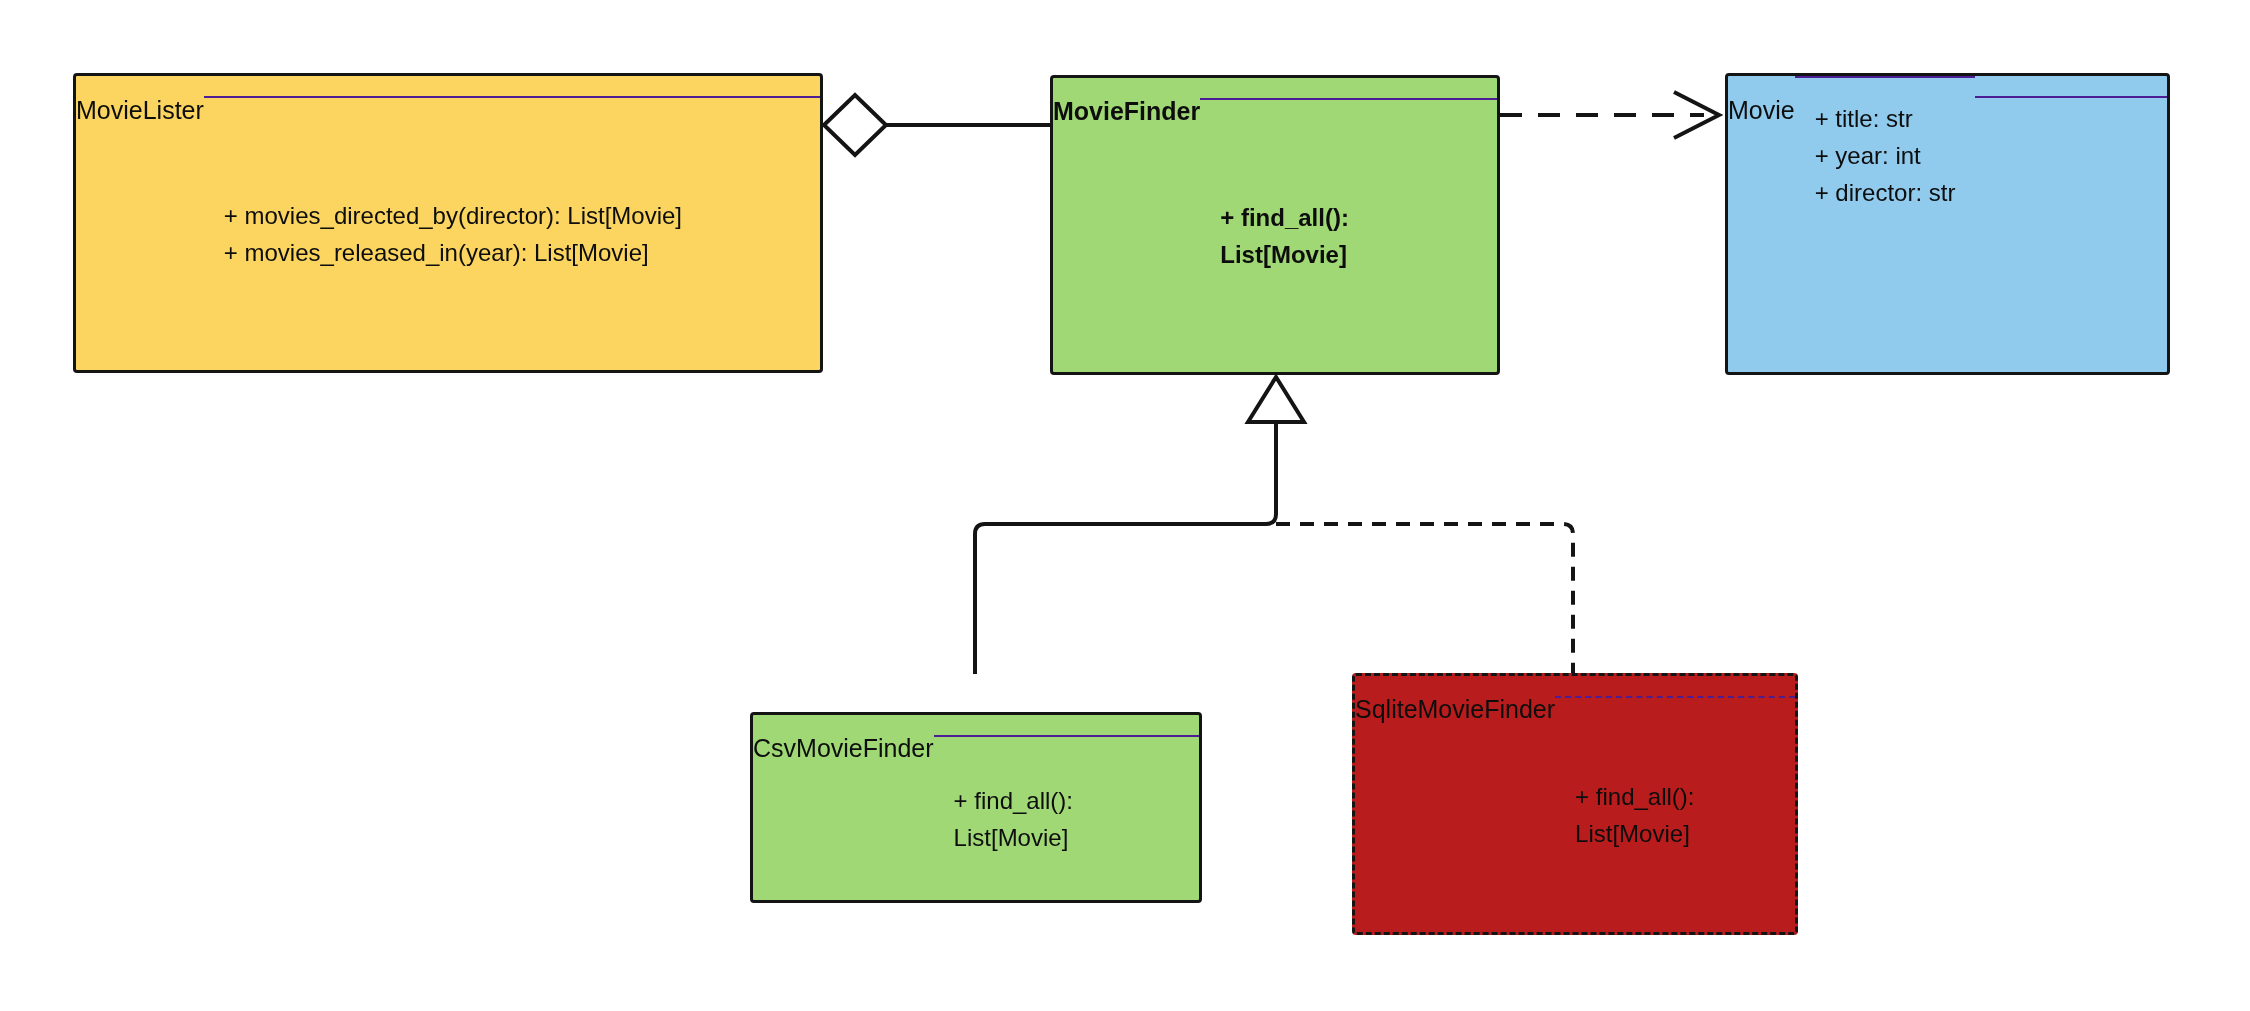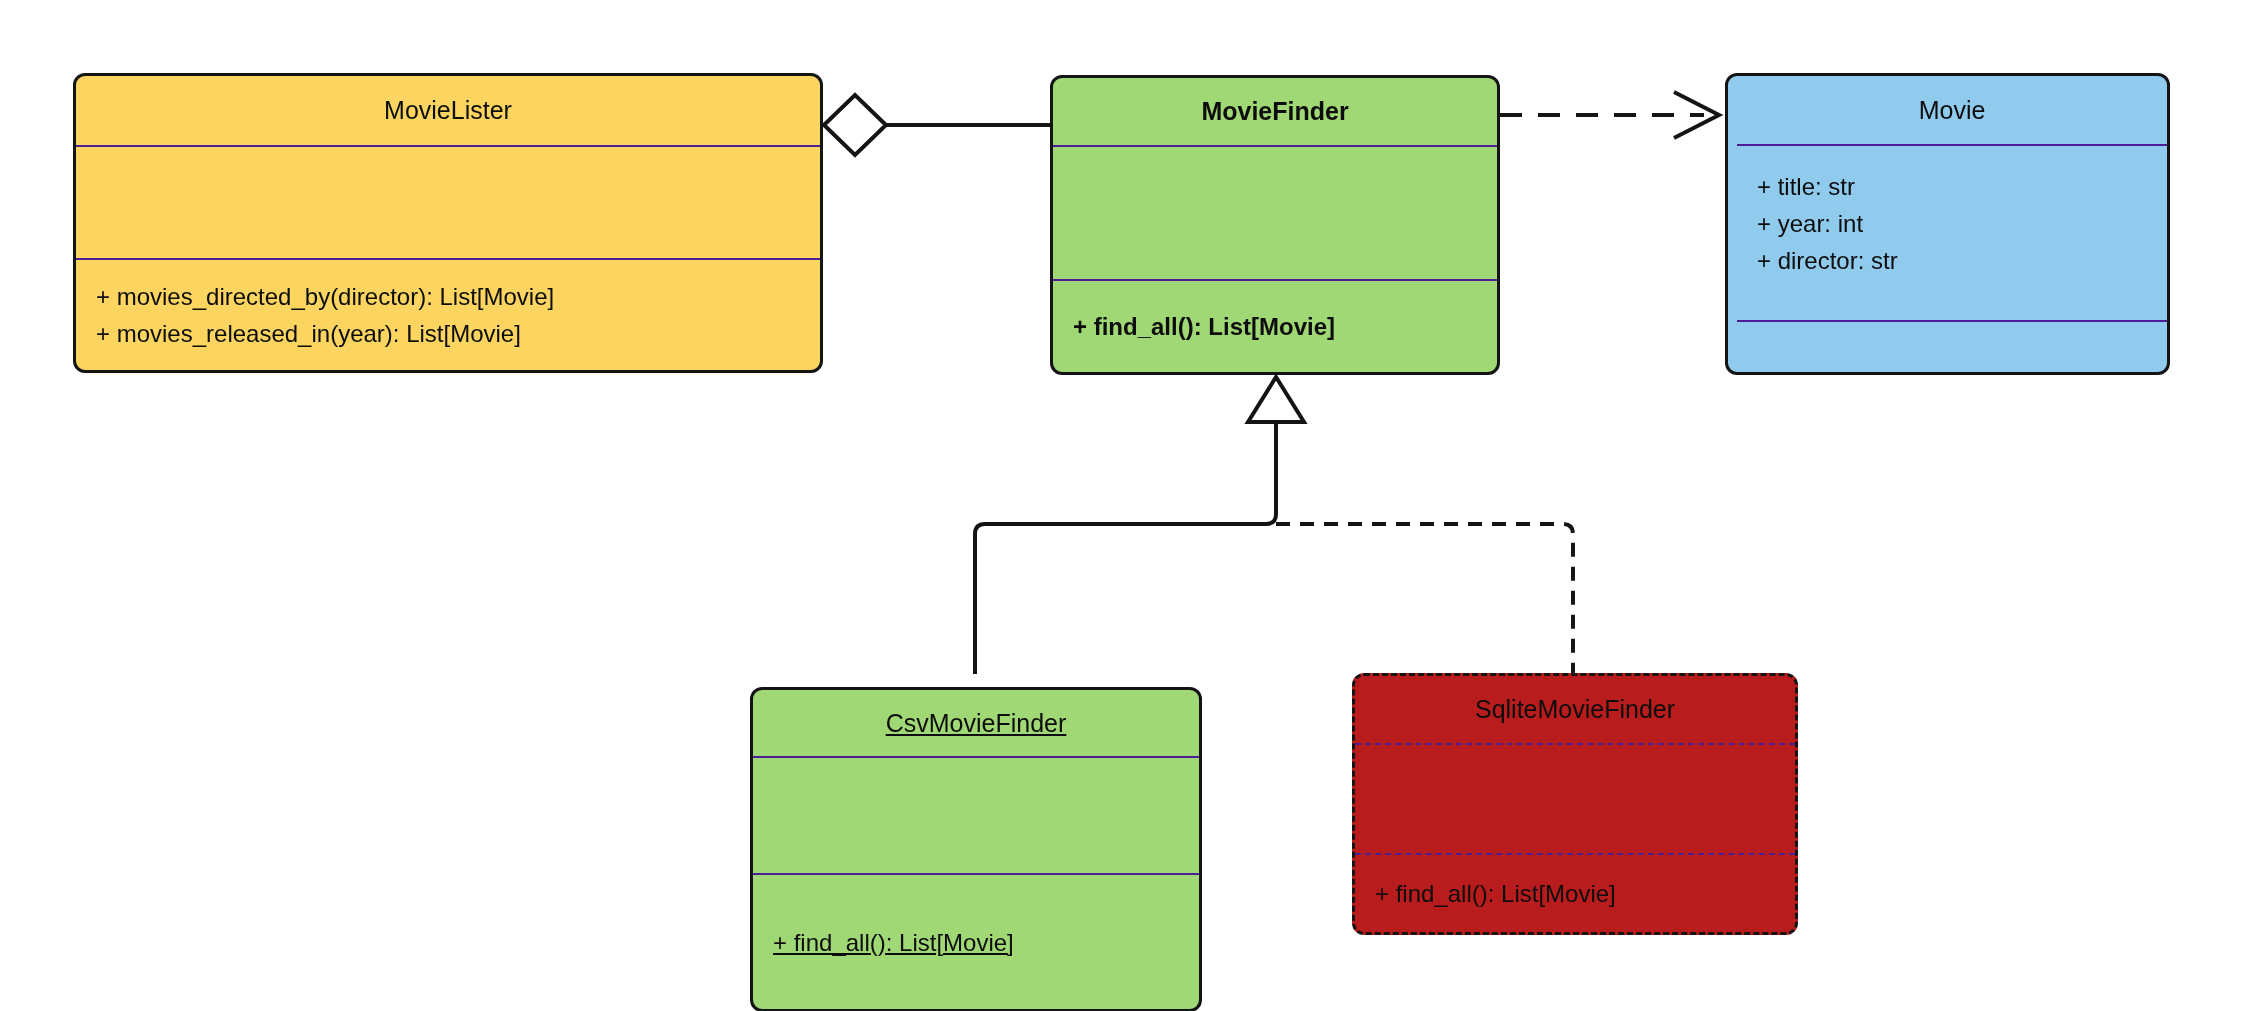--- a/index.html
+++ b/index.html
@@ -9,24 +9,24 @@
     height: 1011px;
     background: #ffffff;
     font-family: "Liberation Sans", sans-serif;
     color: #0d0d0d;
     overflow: hidden;
   }
   .uml-class {
     position: absolute;
     box-sizing: border-box;
     border: 3px solid #141414;
-    border-radius: 12px;
+    border-radius: 4px;
     overflow: hidden;
     display: flex;
-    flex-direction: column;
+    flex-direction: row;
   }
   .uml-class.dashed-box { border-style: dashed; }
   .compartment { box-sizing: border-box; flex: 0 0 auto; }
   .compartment + .compartment { border-top: 2px solid #4c1d95; }
   .dashed-box .compartment + .compartment { border-top-style: dashed; }
   .compartment.header {
     display: flex;
     align-items: center;
     justify-content: center;
     font-size: 25px;
@@ -35,21 +35,21 @@
     display: flex;
     flex-direction: column;
     justify-content: center;
     padding: 0 20px;
     font-size: 24px;
     line-height: 37px;
   }
   .compartment.fill { flex: 1 1 auto; margin-top: 20px; }
   .c-yellow { background: #FBD560; }
   .c-green  { background: #A0D876; }
-  .c-blue   { background: #90CBEE; padding-left: 9px; }
+  .c-blue   { background: #90CBEE; }
   .c-pale   { background: #b91c1c; }
   svg.overlay {
     position: absolute;
     left: 0; top: 0;
     pointer-events: none;
   }
 </style>
 </head>
 <body>
 
@@ -81,21 +81,21 @@
       <span>Movie</span>
     </div>
     <div class="compartment members" style="height:156px;">
       <div>+ title: str</div>
       <div>+ year: int</div>
       <div>+ director: str</div>
     </div>
     <div class="compartment fill"></div>
   </div>
 
-  <div class="uml-class c-green" style="left:750px; top:687px; width:452px; height:325px;text-decoration:underline;">
+  <div class="uml-class c-green" style="left:750px; top:712px; width:452px; height:191px;">
     <div class="compartment header" style="height:66px;">
       <span>CsvMovieFinder</span>
     </div>
     <div class="compartment" style="height:97px;"></div>
     <div class="compartment members fill">
       <div>+ find_all(): List[Movie]</div>
     </div>
   </div>
 
   <div class="uml-class c-pale dashed-box" style="left:1352px; top:673px; width:446px; height:262px;">

